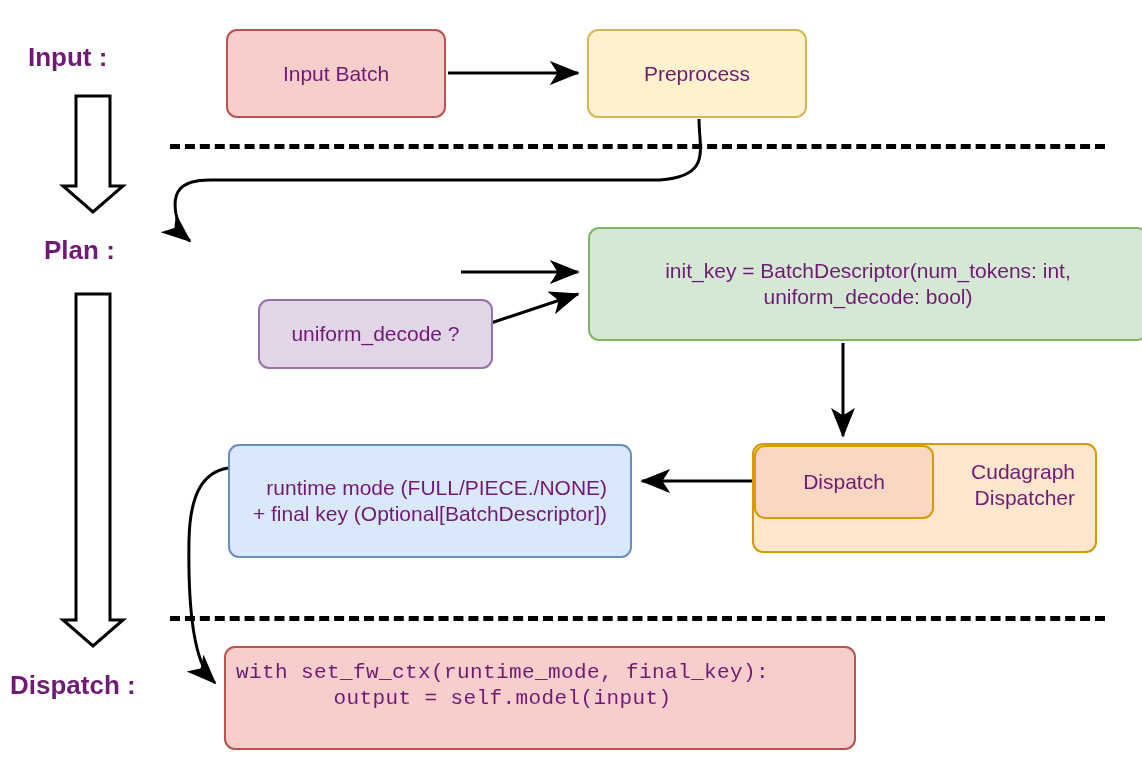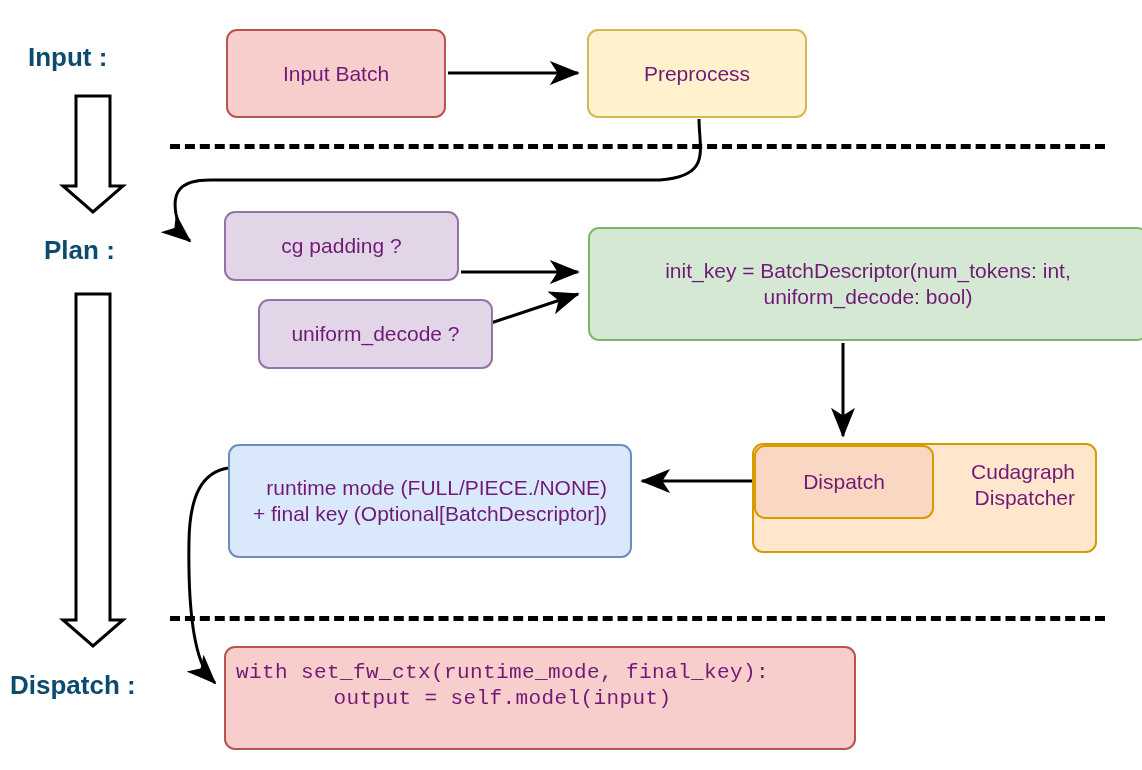--- a/index.html
+++ b/index.html
@@ -13,21 +13,21 @@
     height: 770px;
     background: #ffffff;
     font-family: "Liberation Sans", sans-serif;
     overflow: hidden;
   }
   .stage-label {
     position: absolute;
     font-family: "Liberation Sans", sans-serif;
     font-weight: bold;
     font-size: 26px;
-    color: #0c4a6e;
+    color: #701a75;
     white-space: nowrap;
   }
   .node {
     position: absolute;
     box-sizing: border-box;
     border-radius: 11px;
     border-style: solid;
     border-width: 2px;
     display: flex;
     align-items: center;
@@ -103,23 +103,20 @@
   </svg>
 
   <div class="node" style="left:226px; top:29px; width:220px; height:89px; background:#f8cecc; border-color:#b85450;">
     <span>Input Batch</span>
   </div>
 
   <div class="node" style="left:587px; top:29px; width:220px; height:89px; background:#fff2cc; border-color:#d6b656;">
     <span>Preprocess</span>
   </div>
 
-  <div class="node" style="left:224px; top:211px; width:235px; height:70px; background:#e1d5e7; border-color:#9673a6;">
-    <span>cg padding ?</span>
-  </div>
 
   <div class="node" style="left:224px; top:299px; width:235px; height:70px; background:#e1d5e7; border-color:#9673a6;margin-left:34px;">
     <span>uniform_decode ?</span>
   </div>
 
   <div class="node" style="left:588px; top:227px; width:560px; height:114px; background:#d5e8d4; border-color:#82b366;">
     <span>init_key = BatchDescriptor(num_tokens: int,
 uniform_decode: bool)</span>
   </div>
 

